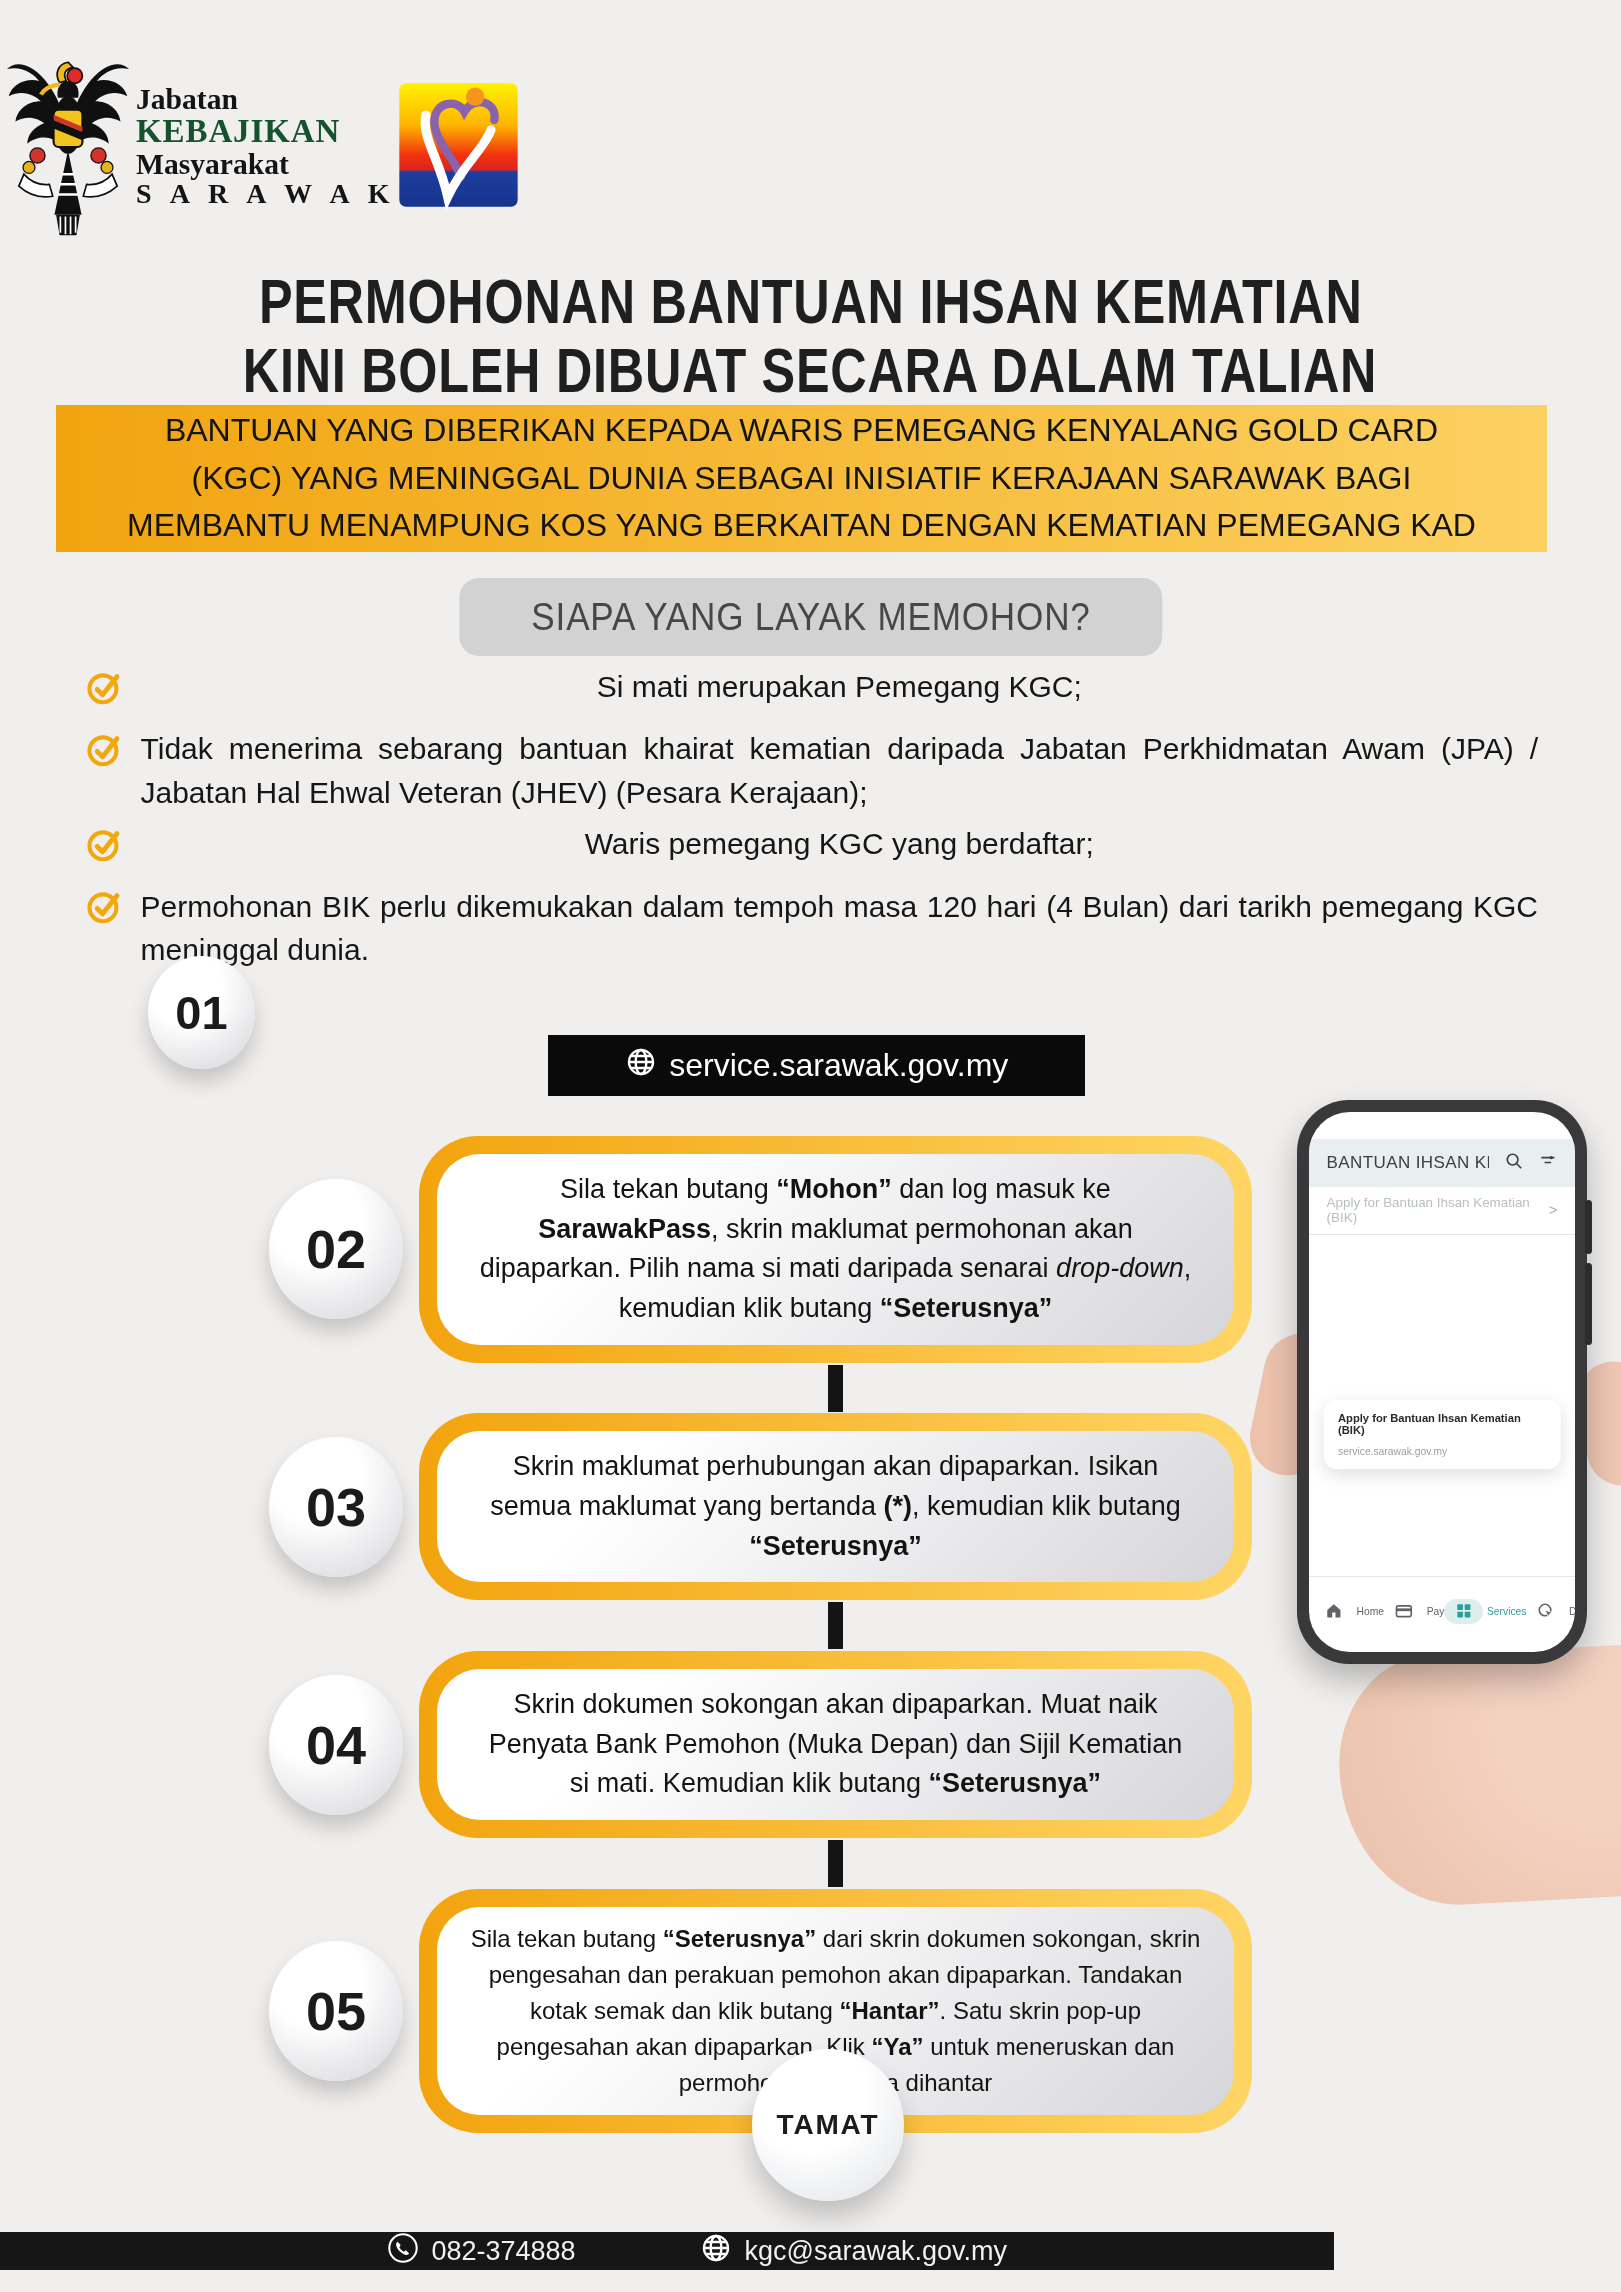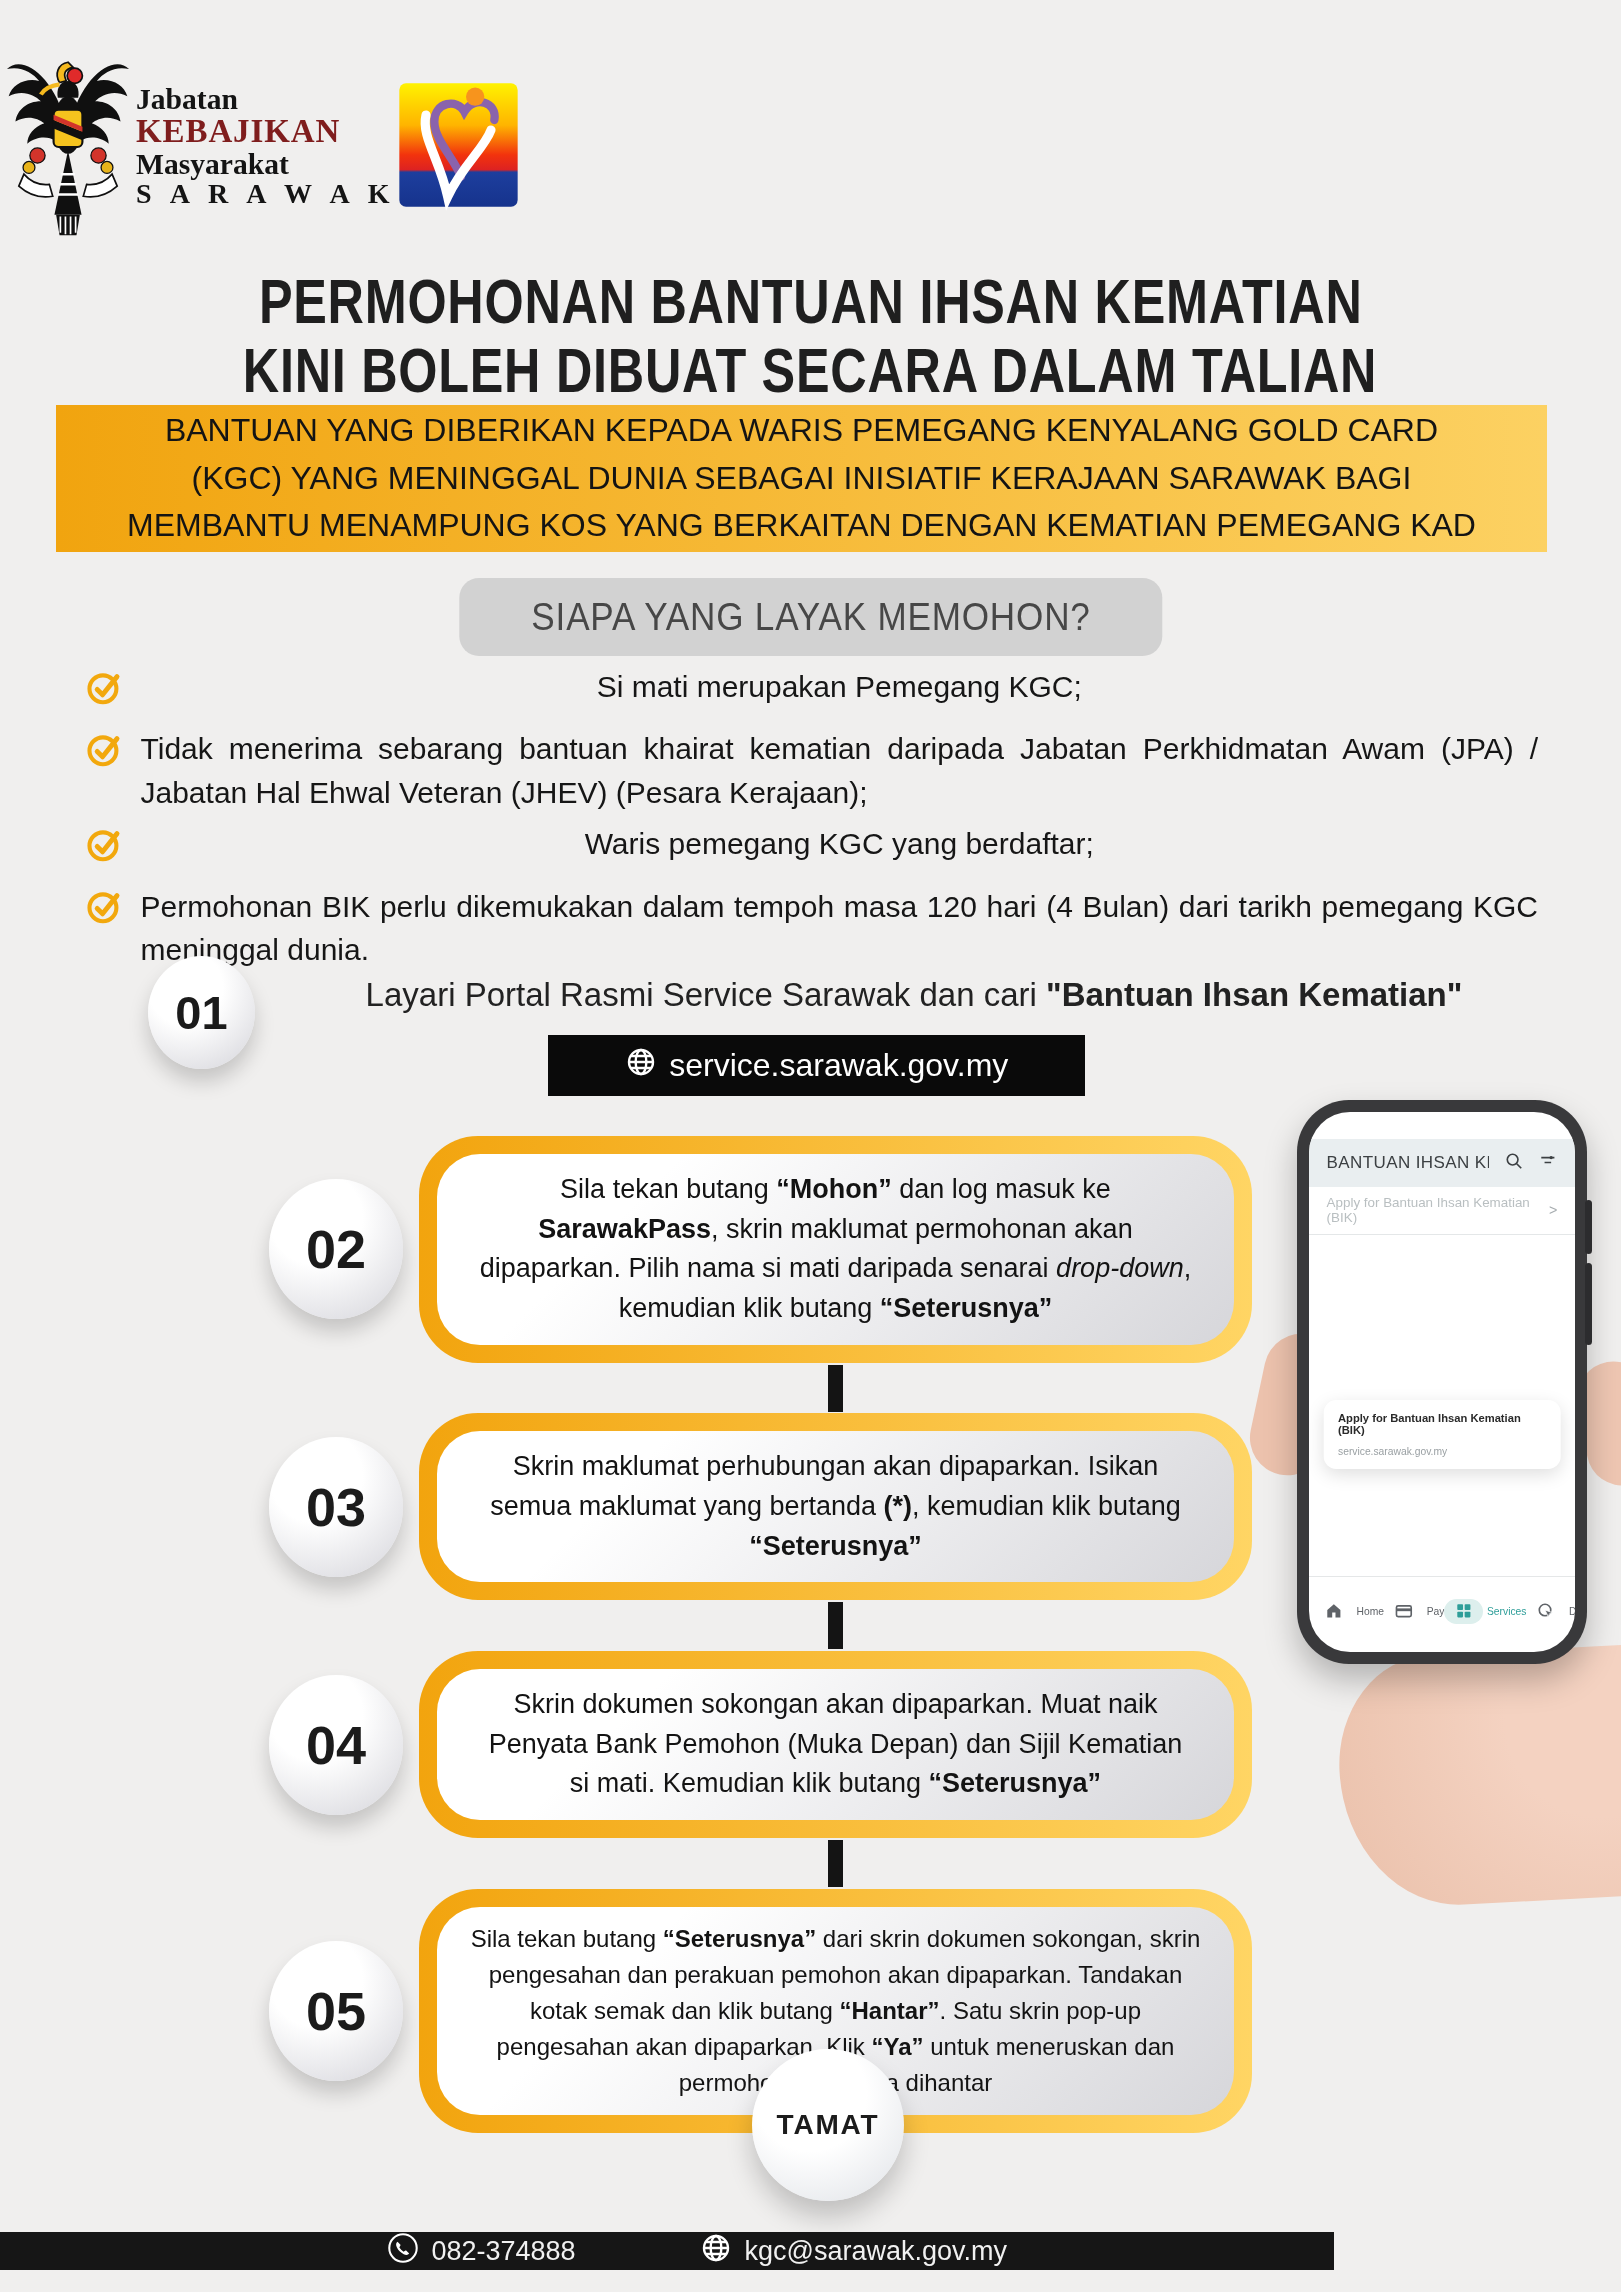--- a/index.html
+++ b/index.html
@@ -3,21 +3,21 @@
 <meta charset="utf-8">
 <style>
   html,body{margin:0;padding:0;background:#e4e4e4;}
   .poster{position:relative;width:1621px;height:2293px;background:#f0efee;overflow:hidden;
           font-family:"Liberation Sans",sans-serif;color:#1a1a1a;}
 
   
   .logo-row{position:absolute;top:47px;left:0;right:0;display:flex;justify-content:flex-start;align-items:center;}
   .org-block{font-family:"Liberation Serif",serif;color:#141414;line-height:1.04;}
   .org-l1{font-size:29.6px;font-weight:bold;}
-  .org-l2{font-size:33px;font-weight:bold;color:#7f1d1d;letter-spacing:0.9px;}
+  .org-l2{font-size:33px;font-weight:bold;color:#14532d;letter-spacing:0.9px;}
   .org-l3{font-size:29.6px;font-weight:bold;}
   .org-l4{font-size:28px;font-weight:bold;letter-spacing:6.3px;}
 
   
   .title{position:absolute;top:267px;left:0;width:100%;text-align:center;color:#1f1f1f;line-height:1.1;}
   .title .tline{display:inline-block;transform:scaleX(.8);font-weight:bold;font-size:63px;letter-spacing:0.9px;white-space:nowrap;}
 
   
   .banner{position:absolute;top:405px;left:56px;width:1491px;height:147px;
           background:linear-gradient(90deg,#F1A40F,#FCD162);
@@ -206,21 +206,20 @@
             <path d="M9.5 17.5 l4.2 4.2 L25 7.5" fill="none" stroke="#F2A80D" stroke-width="3.8" stroke-linecap="round" stroke-linejoin="round"></path>
           </svg>
       </span>
       <span class="bullet-text">Permohonan BIK perlu dikemukakan dalam tempoh masa 120 hari (4 Bulan) dari tarikh pemegang KGC meninggal dunia.</span>
     </div>
   </div>
 
   <div class="num-circle step1-circle">
     <span>01</span>
   </div>
-  <div class="step1-label"><span>Layari Portal Rasmi Service Sarawak dan cari </span><span class="b">"Bantuan Ihsan Kematian"</span></div>
   <div class="url-pill">
     <span>
       <svg viewBox="0 0 24 24" width="32" height="32">
           <circle cx="12" cy="12" r="9" fill="none" stroke="#fff" stroke-width="1.8"></circle>
           <ellipse cx="12" cy="12" rx="4" ry="9" fill="none" stroke="#fff" stroke-width="1.8"></ellipse>
           <path d="M3 12 h18 M4.5 7.5 h15 M4.5 16.5 h15" stroke="#fff" stroke-width="1.8" fill="none"></path>
         </svg>
     </span>
     <span>service.sarawak.gov.my</span>
   </div>

